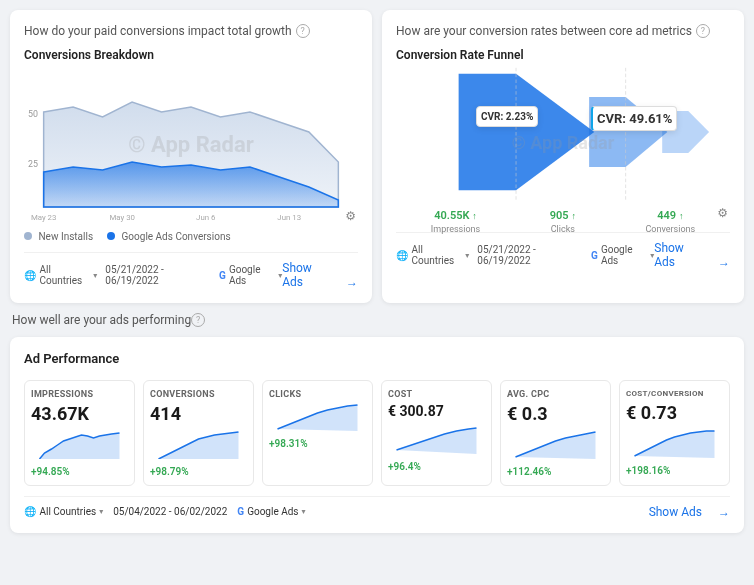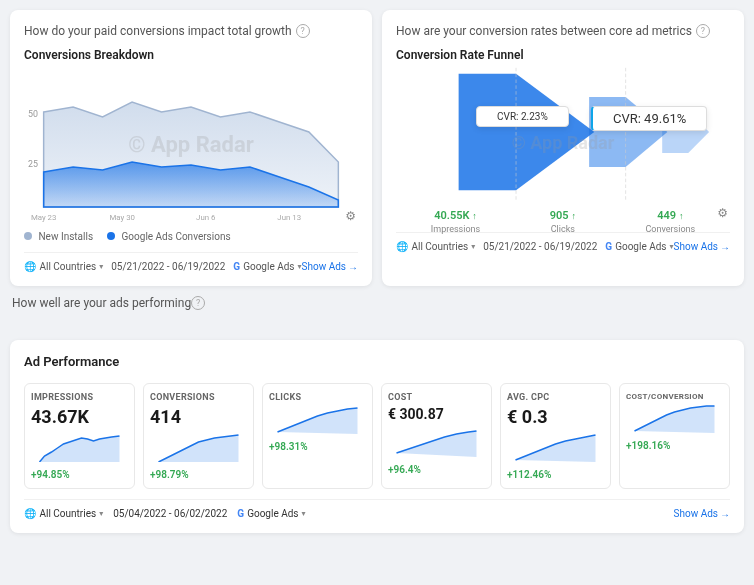--- a/index.html
+++ b/index.html
@@ -25,21 +25,20 @@
       background: #fff;
       border-radius: 8px;
       padding: 14px;
       box-shadow: 0 1px 4px rgba(0,0,0,0.08);
     }
     .card-half {
       flex: 1;
     }
     .card-full {
       width: 100%;
-      margin-top: 20px;
     }
     .section-question {
       font-size: 12px;
       color: #555;
       font-weight: 400;
       margin-bottom: 10px;
       display: flex;
       align-items: center;
       gap: 4px;
     }
@@ -108,24 +107,24 @@
       gap: 3px;
       cursor: pointer;
     }
     .dropdown-arrow {
       font-size: 8px;
       color: #888;
     }
     .show-ads-link {
       color: #1a73e8;
       cursor: pointer;
-      font-size: 10px;
+      font-size: 12px;
       display: flex;
       align-items: flex-end;
-      gap: 2px;
+      gap: 16px;
     }
     .gear-icon {
       font-size: 12px;
       color: #888;
       cursor: pointer;
       position: absolute;
       bottom: 8px;
       right: 8px;
     }
     .chart-container {
@@ -173,23 +172,23 @@
       margin-top: 2px;
     }
     .green-up {
       color: #34a853;
     }
     .tooltip-box {
       position: absolute;
       background: #fff;
       border: 1px solid #ddd;
       border-radius: 4px;
-      padding: 4px 20px;
+      padding: 4px 4px;
       font-size: 10px;
-      font-weight: 400;
+      font-weight: 700;
       box-shadow: 0 2px 6px rgba(0,0,0,0.1);
       white-space: nowrap;
       z-index: 5;
     }
 
     
     .ad-performance-title {
       font-size: 13px;
       font-weight: 600;
       color: #222;
@@ -451,20 +450,21 @@
         <div class="metric-value">€ 0.3</div>
         <svg class="metric-sparkline" viewBox="0 0 80 28">
           <path d="M0,26 L10,22 L20,18 L30,14 L40,10 L50,7 L60,5 L70,3 L80,1 L80,28 Z" fill="#1a73e8" opacity="0.2"></path>
           <path d="M0,26 L10,22 L20,18 L30,14 L40,10 L50,7 L60,5 L70,3 L80,1" fill="none" stroke="#1a73e8" stroke-width="1.5"></path>
         </svg>
         <div class="metric-change change-positive">+112.46%</div>
       </div>
 
       <div class="metric-card">
         <div class="metric-label" style="font-size:8px;">COST/CONVERSION</div>
+        <div class="metric-value">€ 0.73</div>
         <svg class="metric-sparkline" viewBox="0 0 80 28">
           <path d="M0,26 L8,22 L16,18 L24,14 L32,10 L40,7 L48,5 L56,3 L64,2 L72,1 L80,1 L80,28 Z" fill="#1a73e8" opacity="0.2"></path>
           <path d="M0,26 L8,22 L16,18 L24,14 L32,10 L40,7 L48,5 L56,3 L64,2 L72,1 L80,1" fill="none" stroke="#1a73e8" stroke-width="1.5"></path>
         </svg>
         <div class="metric-change change-positive">+198.16%</div>
       </div>
     </div>
     <div class="bottom-footer">
       <div class="bottom-footer-left">
         <div class="footer-item">

